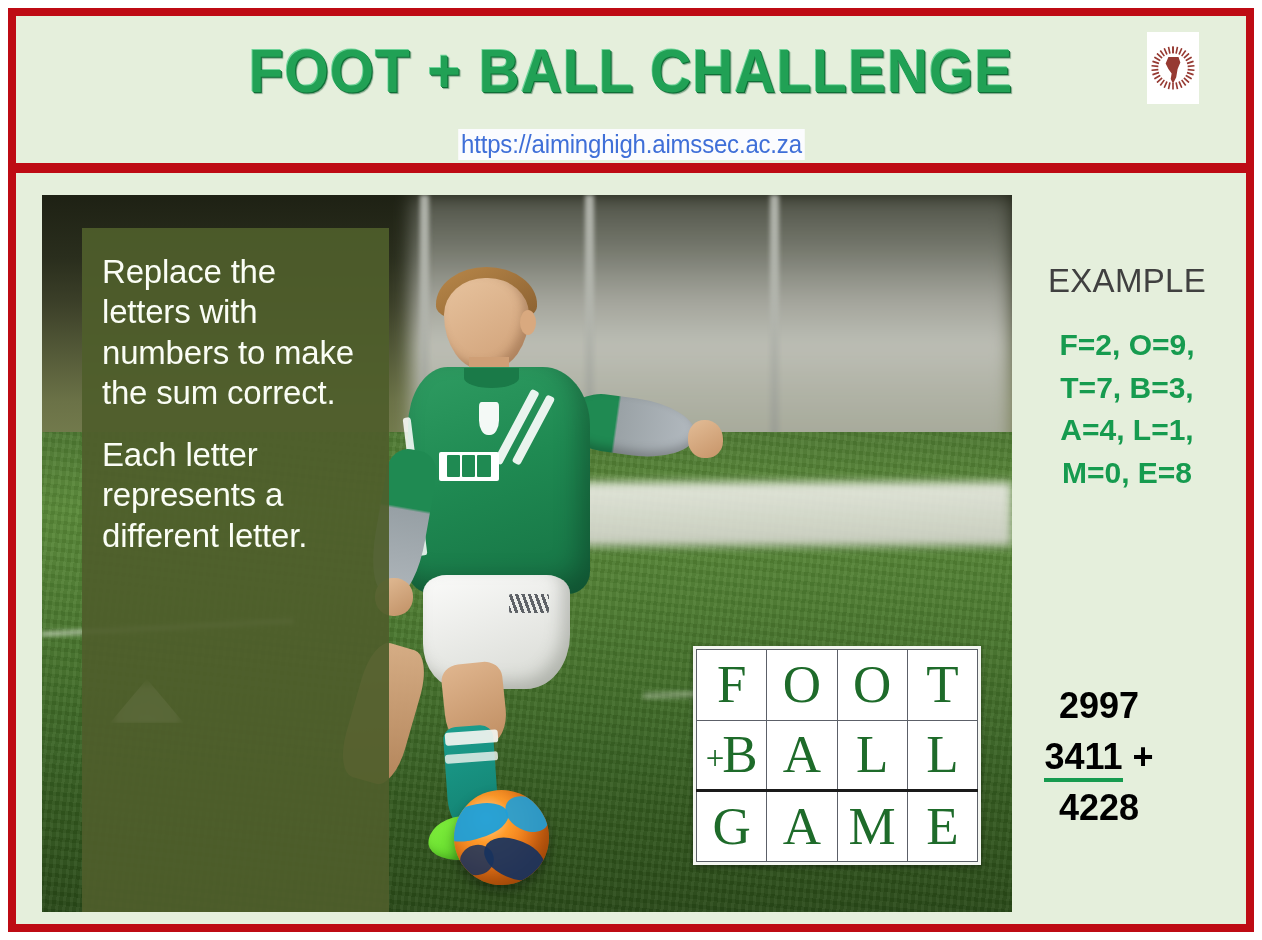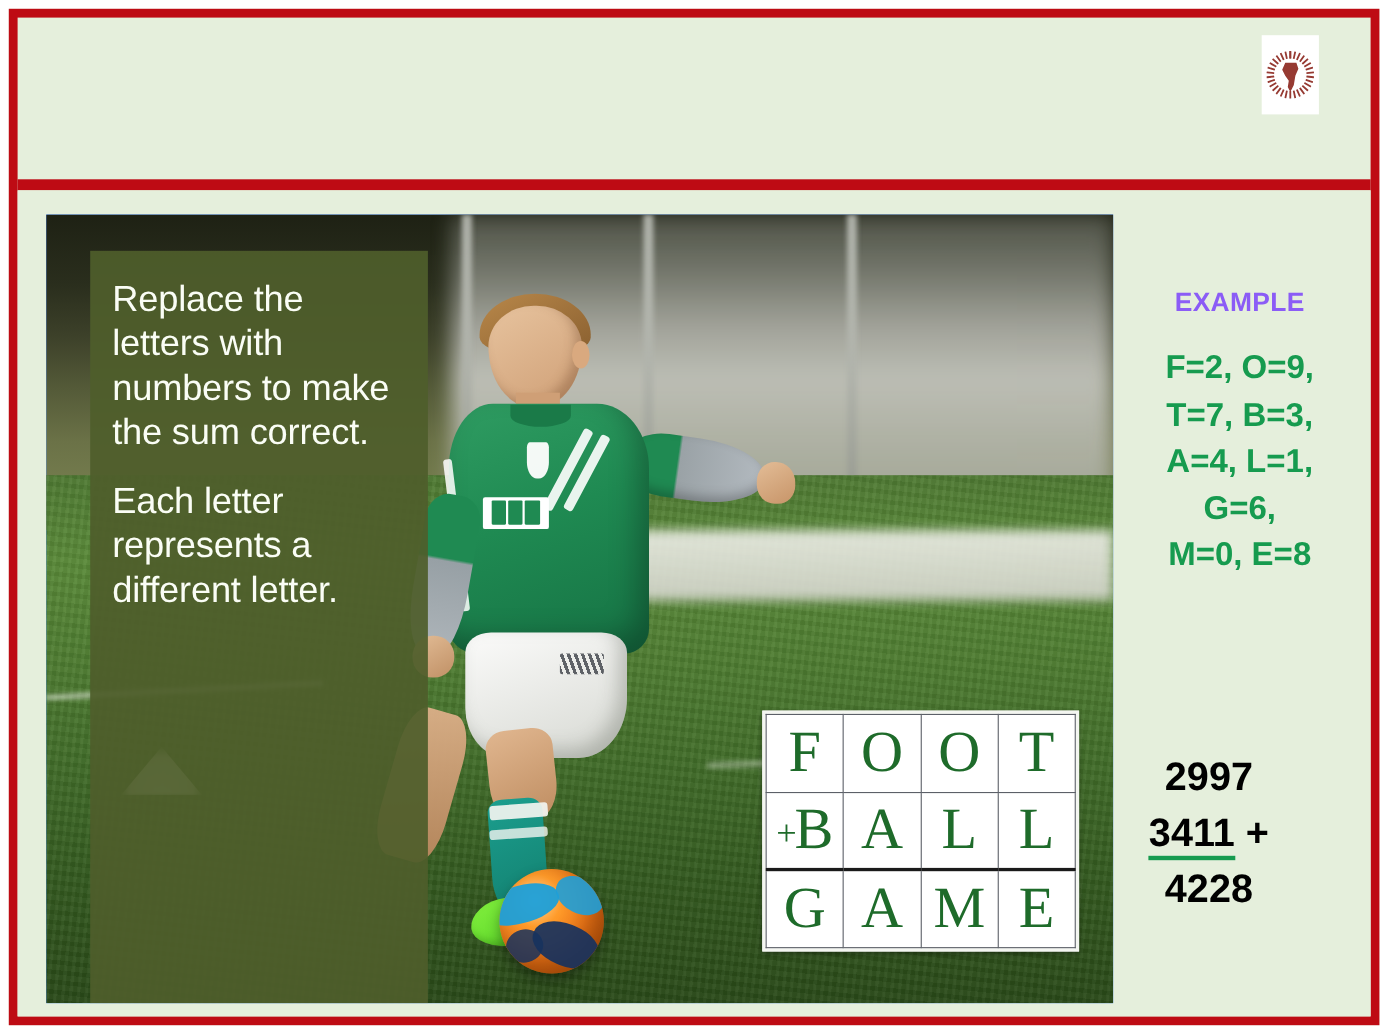--- a/index.html
+++ b/index.html
@@ -360,23 +360,23 @@
 
   
   .example-col{
     position:absolute;
     left:1016px; top:262px;
     width:222px;
     text-align:center;
   }
   .ex-heading{
     font-family:"Liberation Sans",sans-serif;
-    font-size:24px;
-    font-weight:bold;
-    color:#8b5cf6;
+    font-size:33px;
+    font-weight:normal;
+    color:#404040;
     letter-spacing:0.3px;
     margin:0 0 24px 0;
   }
   .ex-line{
     font-family:"Liberation Sans",sans-serif;
     font-size:30px;
     font-weight:bold;
     color:#169B4F;
     line-height:1.42;
     margin:0;
@@ -399,20 +399,26 @@
     padding-bottom:1px;
   }
 </style>
 </head>
 <body>
 
 <div class="poster">
 
   <div class="outer-frame"></div>
 
+  <div class="header-band">
+    <div class="poster-title">FOOT + BALL CHALLENGE</div>
+    <div class="url-wrap">
+      <a class="url-link" href="#">https://aiminghigh.aimssec.ac.za</a>
+    </div>
+  </div>
 
   <div class="logo-box">
     <svg width="46" height="62" viewBox="0 0 100 100" aria-hidden="true">
       <g fill="#963A32">
         <g id="rays">
           <rect x="48.2" y="3" width="3.6" height="15" rx="0.6"></rect>
         </g>
         <g>
           <rect x="48.2" y="3" width="3.6" height="15" rx="0.6" transform="rotate(0 50 50)"></rect>
           <rect x="48.2" y="3" width="3.6" height="15" rx="0.6" transform="rotate(12 50 50)"></rect>
@@ -535,21 +541,20 @@
       </tr>
     </tbody>
       </table>
   </div>
 
   <div class="example-col">
     <div class="ex-heading">EXAMPLE</div>
     <div class="ex-line">F=2, O=9,</div>
     <div class="ex-line">T=7, B=3,</div>
     <div class="ex-line">A=4, L=1,</div>
-    <div class="ex-line">G=6,</div>
     <div class="ex-line">M=0, E=8</div>
   </div>
 
   <div class="ex-sum">
     <div>2997</div>
     <div>
       <span class="addend">3411</span><span> +</span>
     </div>
     <div>4228</div>
   </div>

